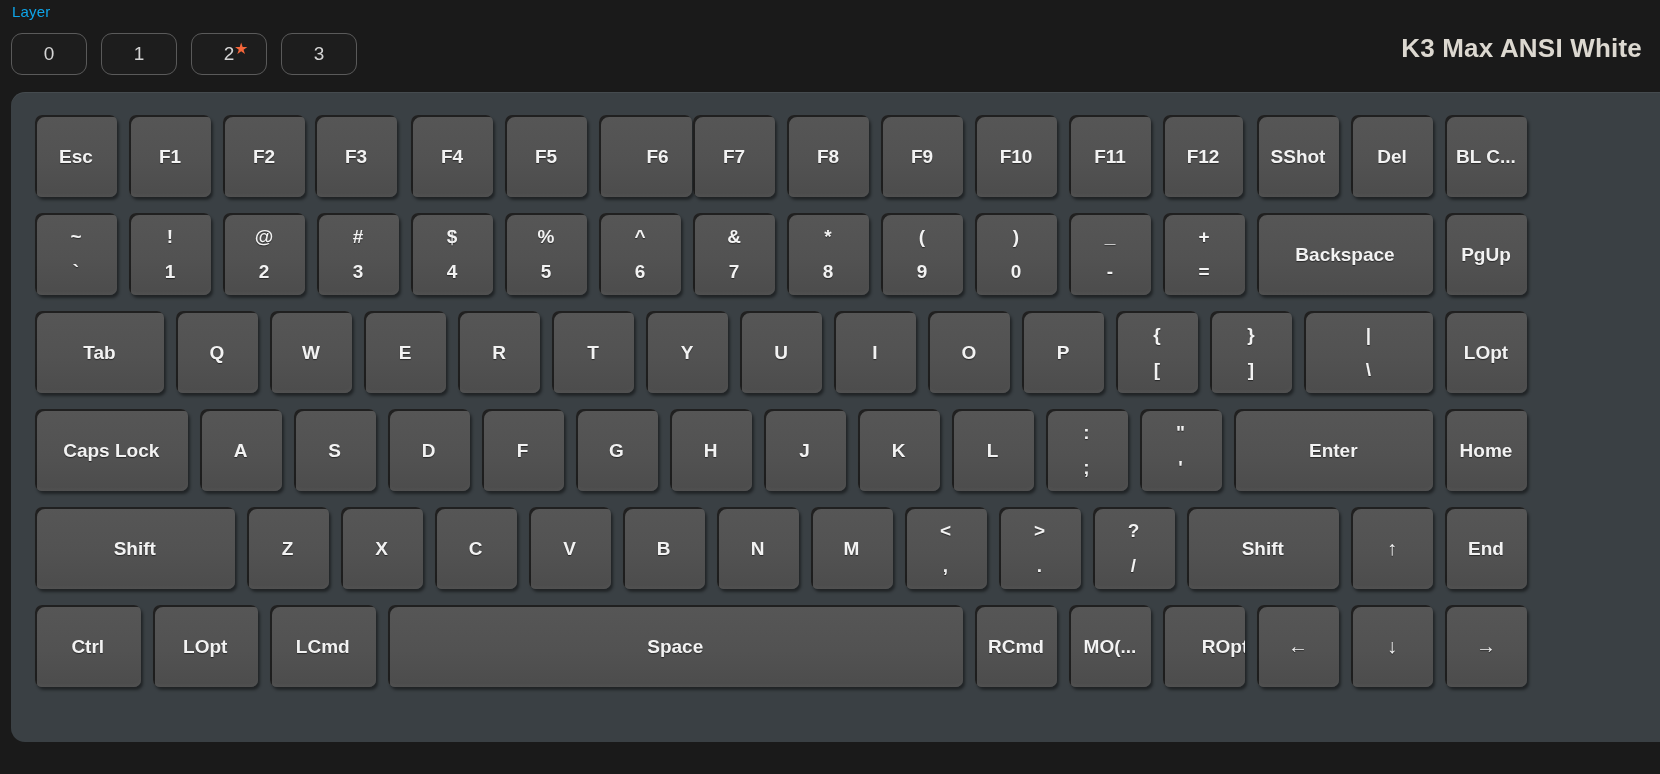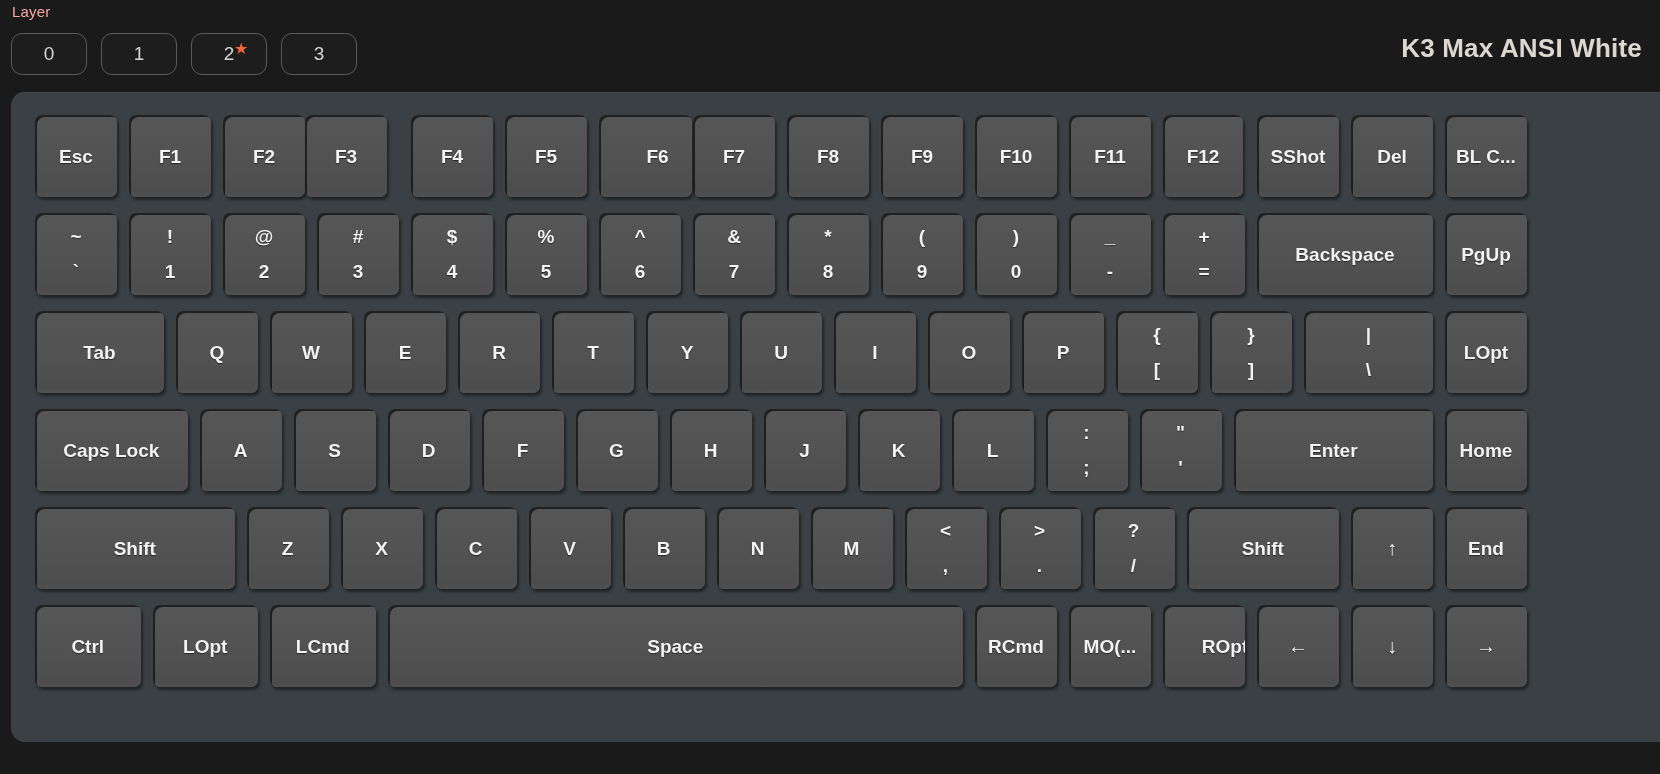--- a/index.html
+++ b/index.html
@@ -26,21 +26,21 @@
     left: 0; top: 0;
     width: 1660px;
     height: 88px;
   }
 
   .layer-label {
     position: absolute;
     left: 12px;
     top: 3px;
     font-size: 15px;
-    color: #fca5a5;
+    color: #0ea5e9;
     letter-spacing: 0.2px;
   }
 
   .layer-buttons {
     position: absolute;
     left: 11px;
     top: 33px;
     display: flex;
     gap: 14px;
   }
@@ -183,21 +183,21 @@
         <div class="krow" style="top: 23px;">
           <div class="key" style="left: 24px; width: 82px;">
             <span class="lbl-main">Esc</span>
           </div>
           <div class="key" style="left: 118px; width: 82px;">
             <span class="lbl-main">F1</span>
           </div>
           <div class="key" style="left: 212px; width: 82px;">
             <span class="lbl-main">F2</span>
           </div>
-          <div class="key" style="left: 294px; width: 82px;">
+          <div class="key" style="left: 304px; width: 82px;">
             <span class="lbl-main">F3</span>
           </div>
           <div class="key" style="left: 400px; width: 82px;">
             <span class="lbl-main">F4</span>
           </div>
           <div class="key" style="left: 494px; width: 82px;">
             <span class="lbl-main">F5</span>
           </div>
           <div class="key" style="left: 588px; width: 93px; padding-left: 24px;">
             <span class="lbl-main">F6</span>

